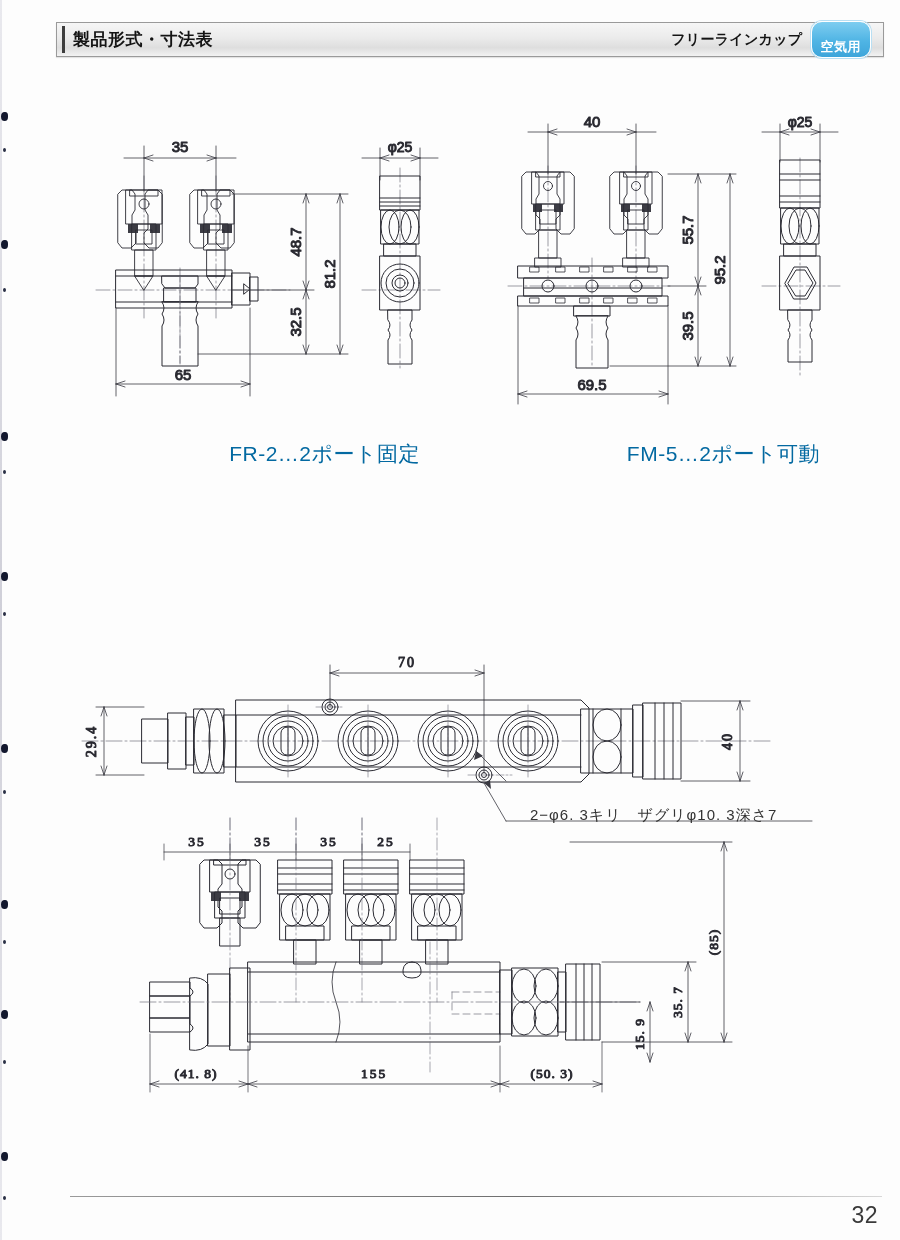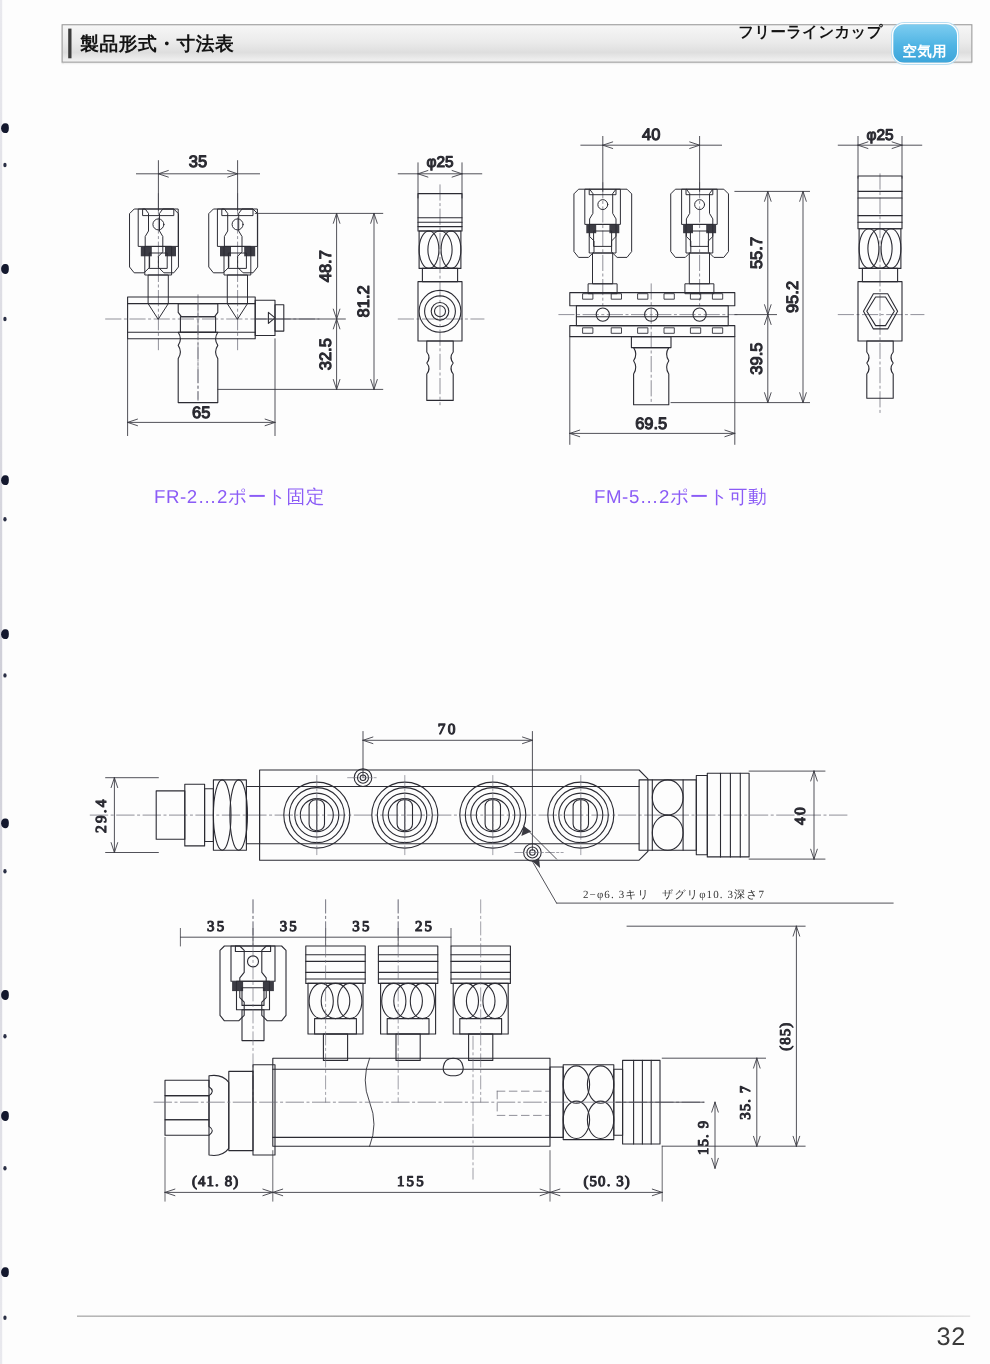--- a/index.html
+++ b/index.html
@@ -27,44 +27,44 @@
     box-shadow:0 1px 1px rgba(0,0,0,.10);
     display:flex;align-items:center;justify-content:space-between;
   }
   .header:before{
     content:"";position:absolute;left:5px;top:3px;width:3px;height:27px;background:#3d3d3d;
   }
   .htitle{
     font-size:17px;font-weight:bold;letter-spacing:.5px;margin-left:16px;color:#141414;
     font-family:Liberation Mono, monospace;
   }
-  .hright{display:flex;gap:8px;margin-right:12px;}
+  .hright{display:flex;align-items:center;gap:8px;margin-right:12px;}
   .hseries{font-size:14px;font-weight:bold;color:#141414;letter-spacing:.3px;}
   .hbadge{
     background:linear-gradient(180deg,#7ecdf0 0%,#4fb4e4 55%,#3da5da 100%);
     color:#ffffff;font-size:13px;font-weight:bold;letter-spacing:.5px;
     padding:18px 9px 4px;border-radius:11px;border:1.5px solid #ffffff;
     box-shadow:0 0 0 1px #b9dff3;
     line-height:1;
   }
 
   
   .dwg{position:absolute;}
   .dwg svg{display:block;overflow:visible;}
 
   
   .caption{
-    position:absolute;text-align:left;font-size:17px;color:#8b5cf6;letter-spacing:.5px;
+    position:absolute;text-align:right;font-size:21px;color:#0369a1;letter-spacing:.5px;
     font-family:"Liberation Sans","DejaVu Sans",sans-serif;
   }
 
   
   .note{
-    position:absolute;font-size:10px;color:#333;letter-spacing:1px;white-space:nowrap;
-    font-family:Liberation Serif, serif;
+    position:absolute;font-size:15px;color:#333;letter-spacing:1px;white-space:nowrap;
+    font-family:Liberation Sans, sans-serif;
   }
 
   
   .frule{position:absolute;left:70px;top:1196px;width:812px;height:1px;
     background:linear-gradient(90deg,#9a9a9a,#6f6f6f 55%,#d8d8d8);}
   .pnum{position:absolute;right:22px;top:1202px;font-size:23px;color:#3a3a3a;letter-spacing:.5px;}
 </style>
 </head>
 <body>
 

